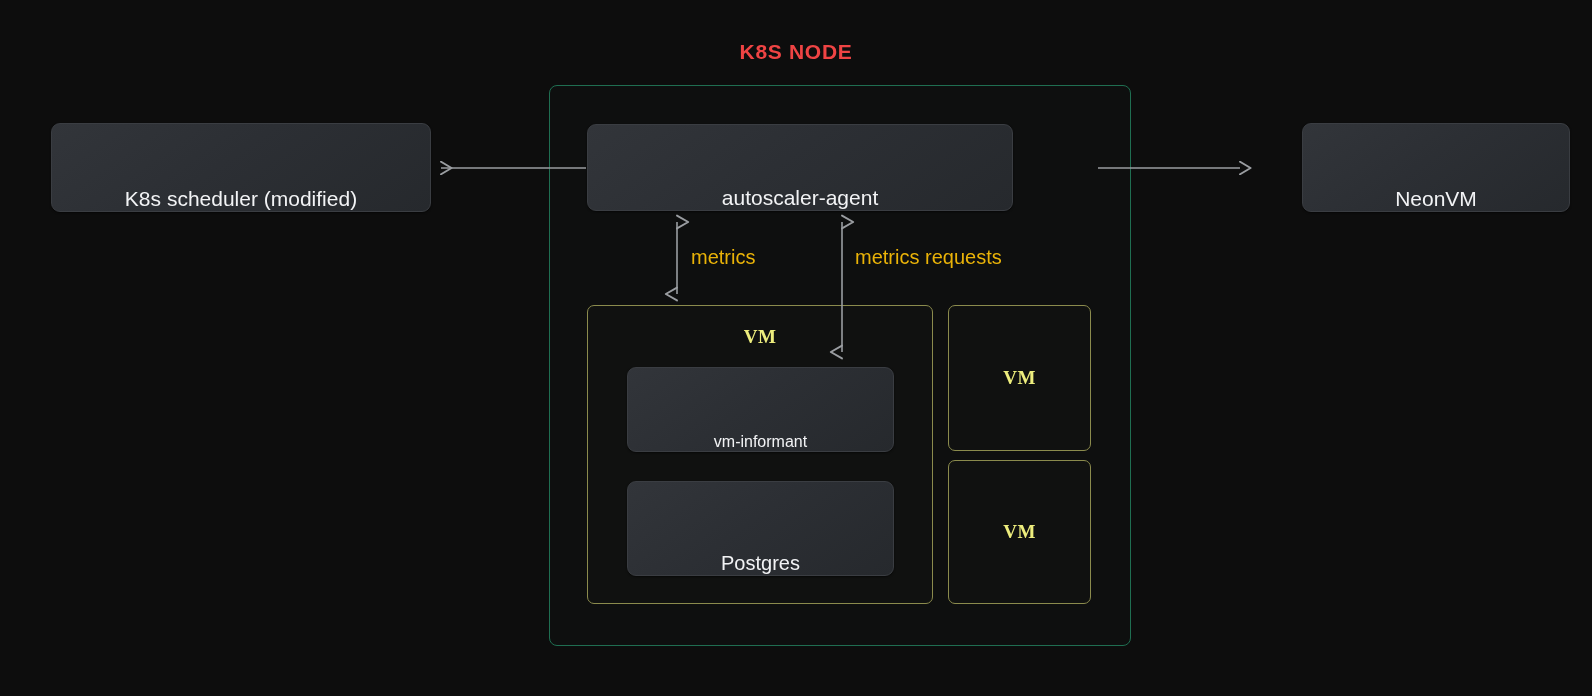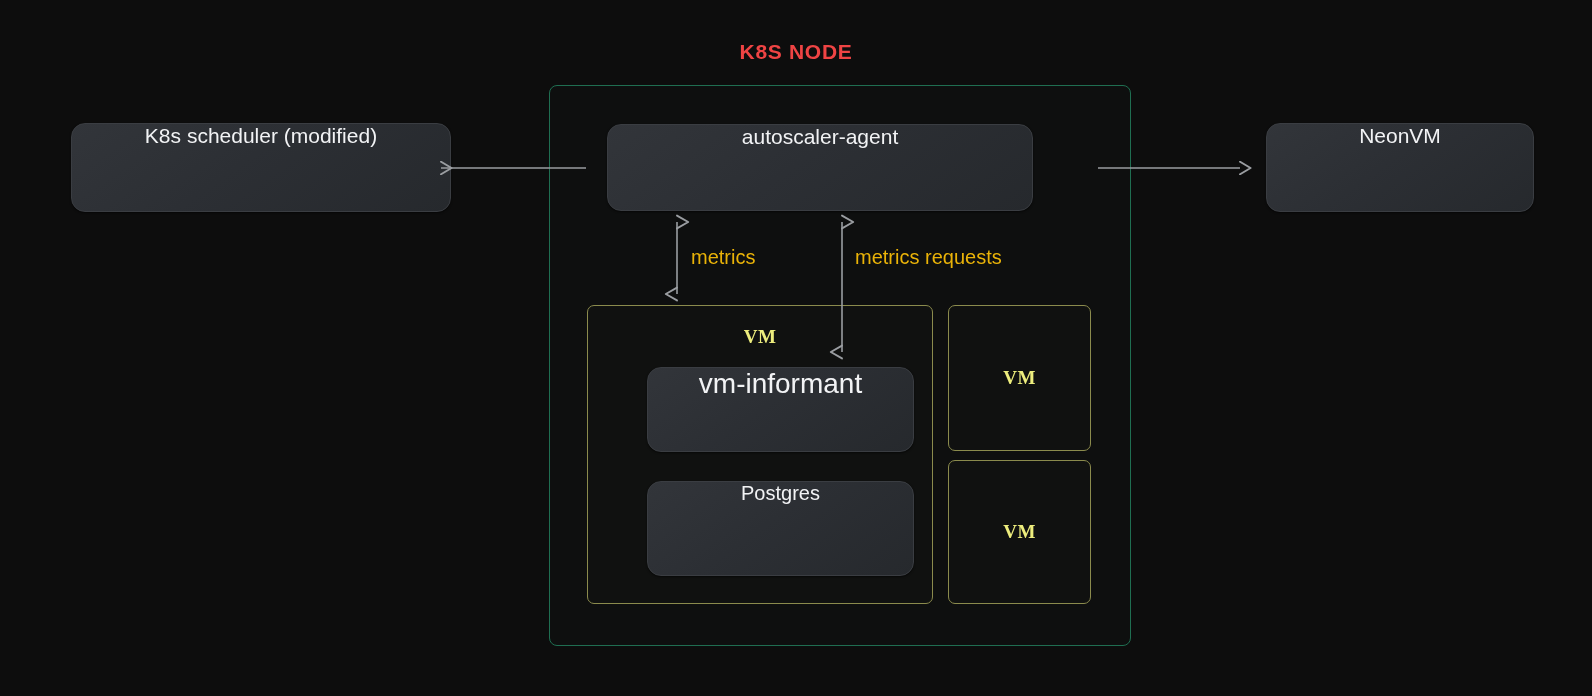--- a/index.html
+++ b/index.html
@@ -29,37 +29,36 @@
     width:582px; height:561px;
     border:1.5px solid #1f6e51;
     border-radius:8px;
     background:#0e0f0f;
   }
 
   
   .card {
     position:absolute;
     border:1px solid #3a3d42;
-    border-radius:14px;
+    border-radius:9px;
     background:linear-gradient(145deg,#32353a 0%,#2c2f34 45%,#26292d 100%);
     display:flex;
-    align-items:flex-start;
+    align-items:flex-end;
     justify-content:center;
     color:#f2f3f5;
     font-size:21px;
     font-weight:400;
     box-shadow:0 1px 2px rgba(0,0,0,.55);
-    margin-left:20px;
   }
 
   .card-scheduler { left:51px;   top:123px; width:380px; height:89px; }
-  .card-neonvm    { left:1246px; top:123px; width:268px; height:89px; }
+  .card-neonvm    { left:1302px; top:123px; width:268px; height:89px; }
   .card-agent     { left:587px;  top:124px; width:426px; height:87px; }
 
-  .card-informant { left:627px;  top:367px; width:267px; height:85px; font-size:28px; }
+  .card-informant { left:627px;  top:367px; width:267px; height:85px; font-size:16px; }
   .card-postgres  { left:627px;  top:481px; width:267px; height:95px; font-size:20px; }
 
   
   .vm-box {
     position:absolute;
     border:1px solid #8b8b4d;
     border-radius:7px;
     background:#101110;
   }
   .vm-main  { left:587px; top:305px; width:346px; height:299px; }

